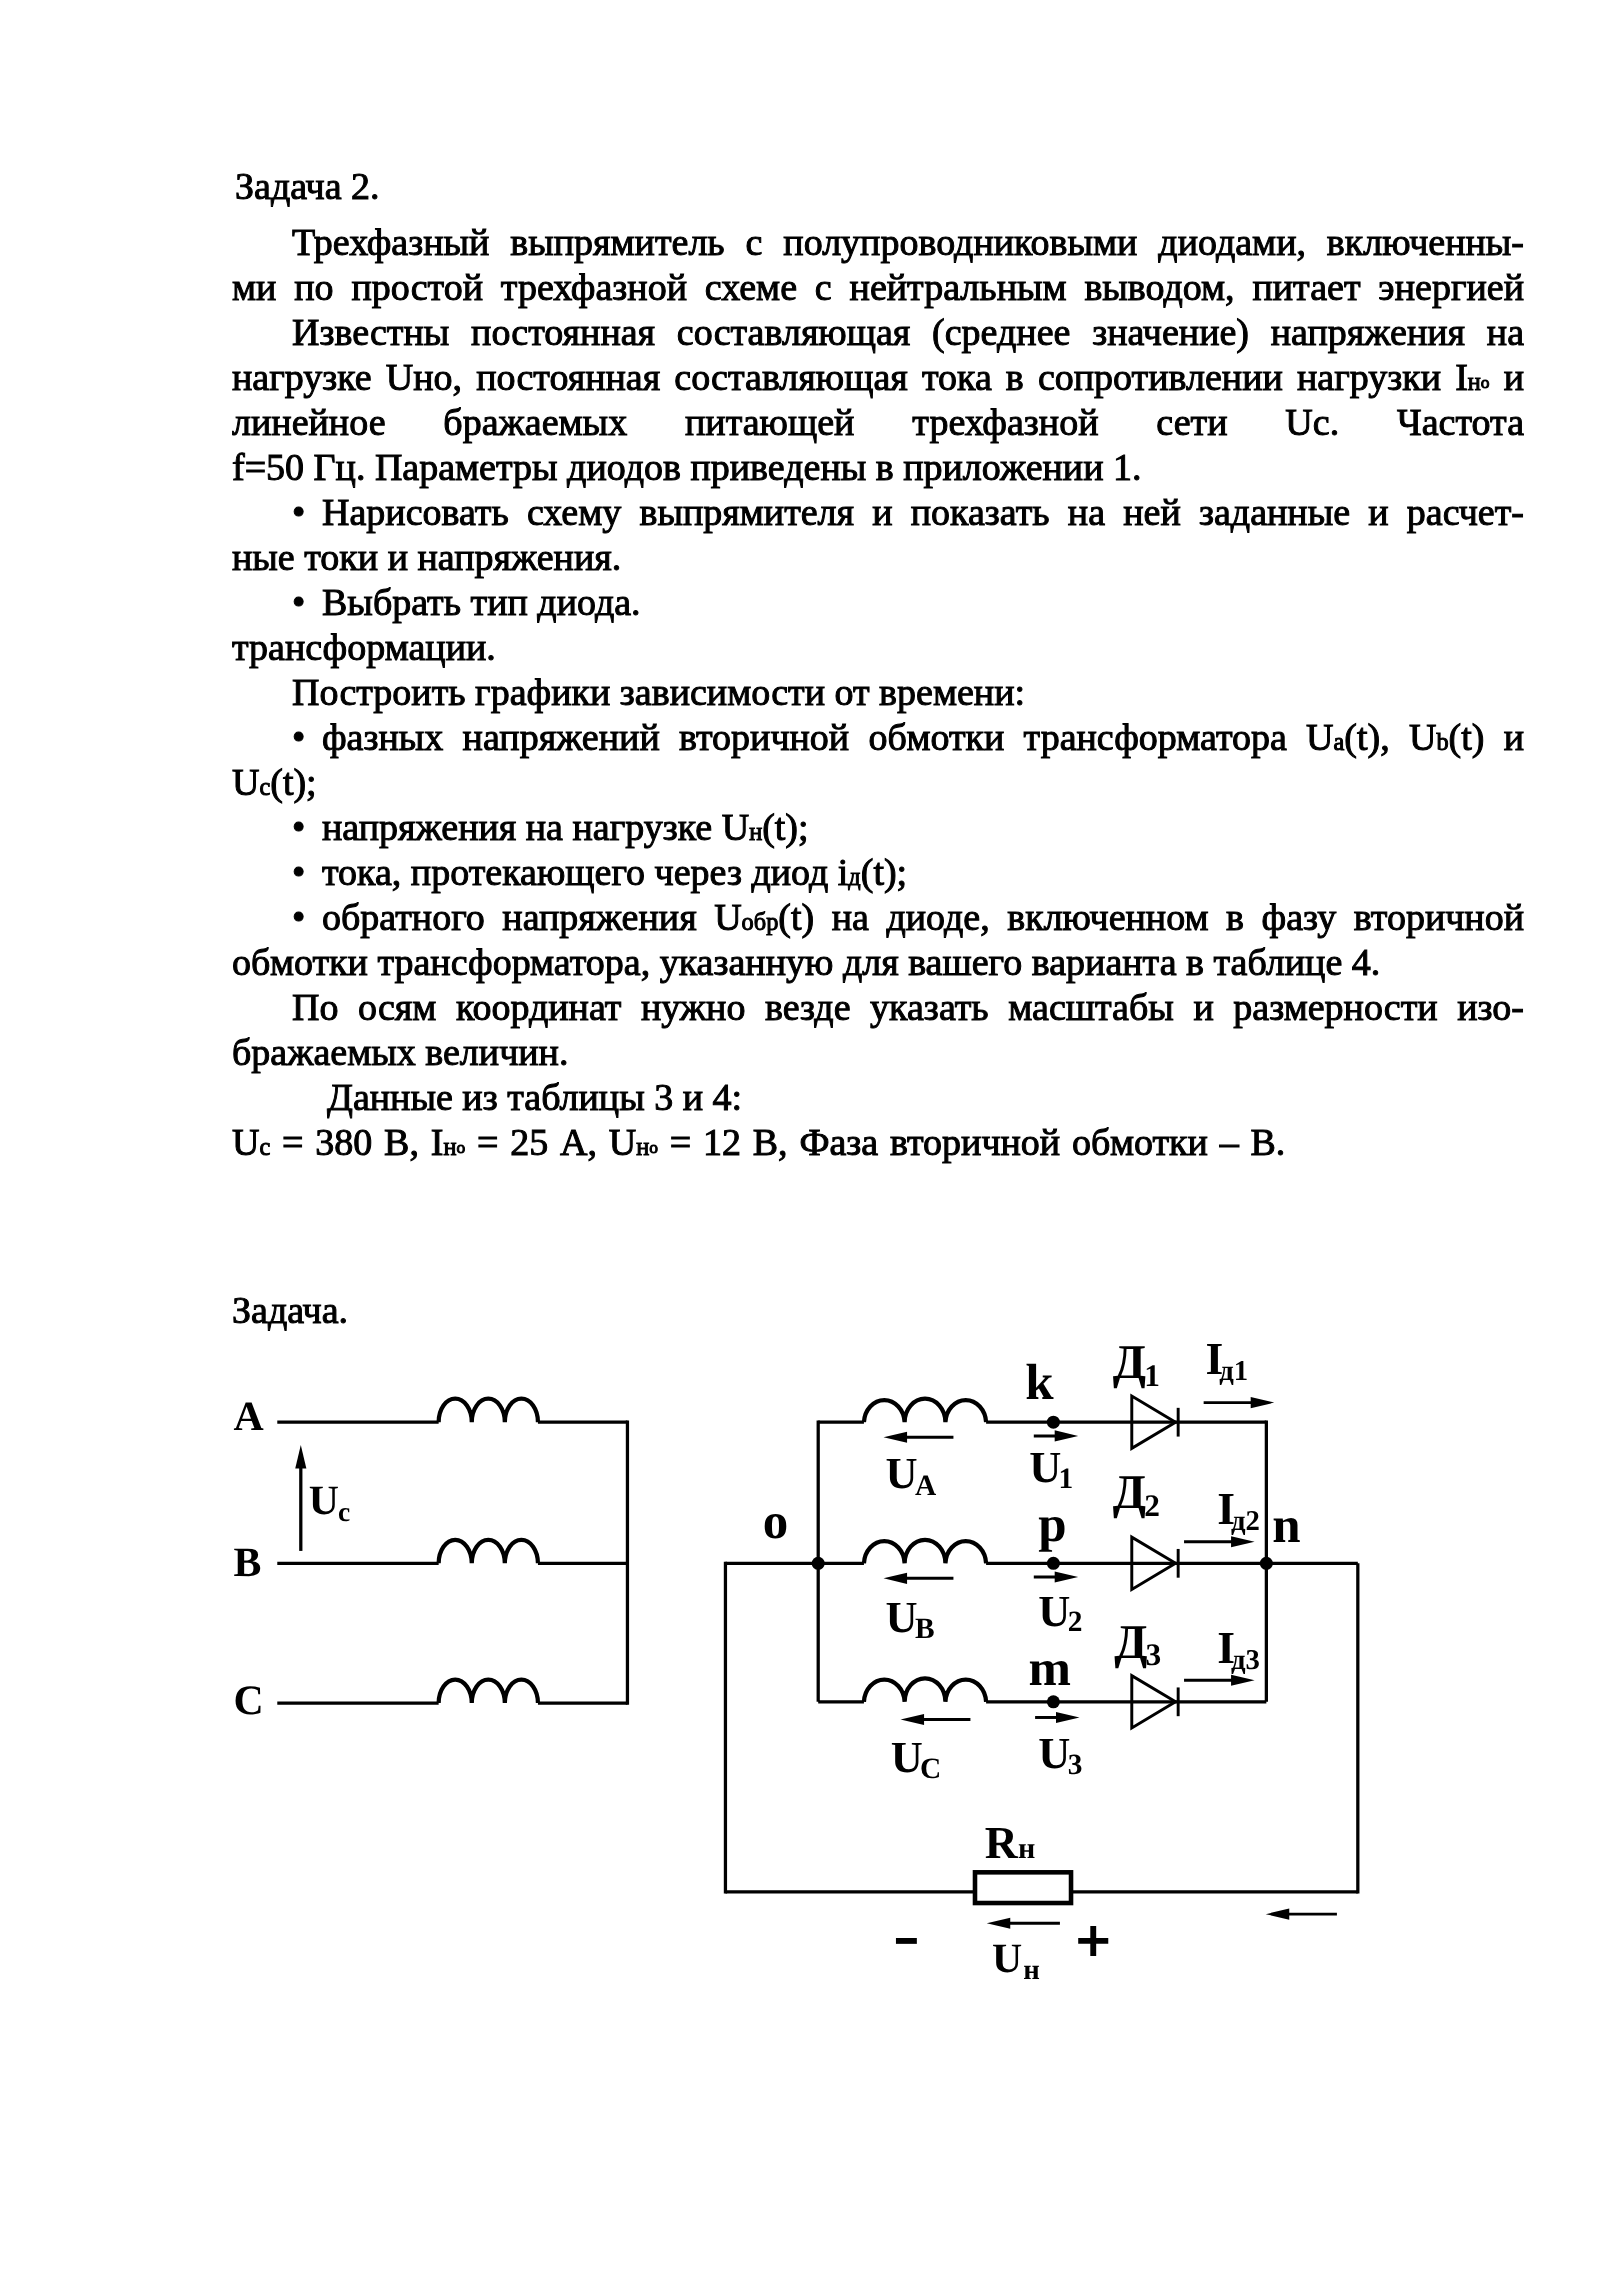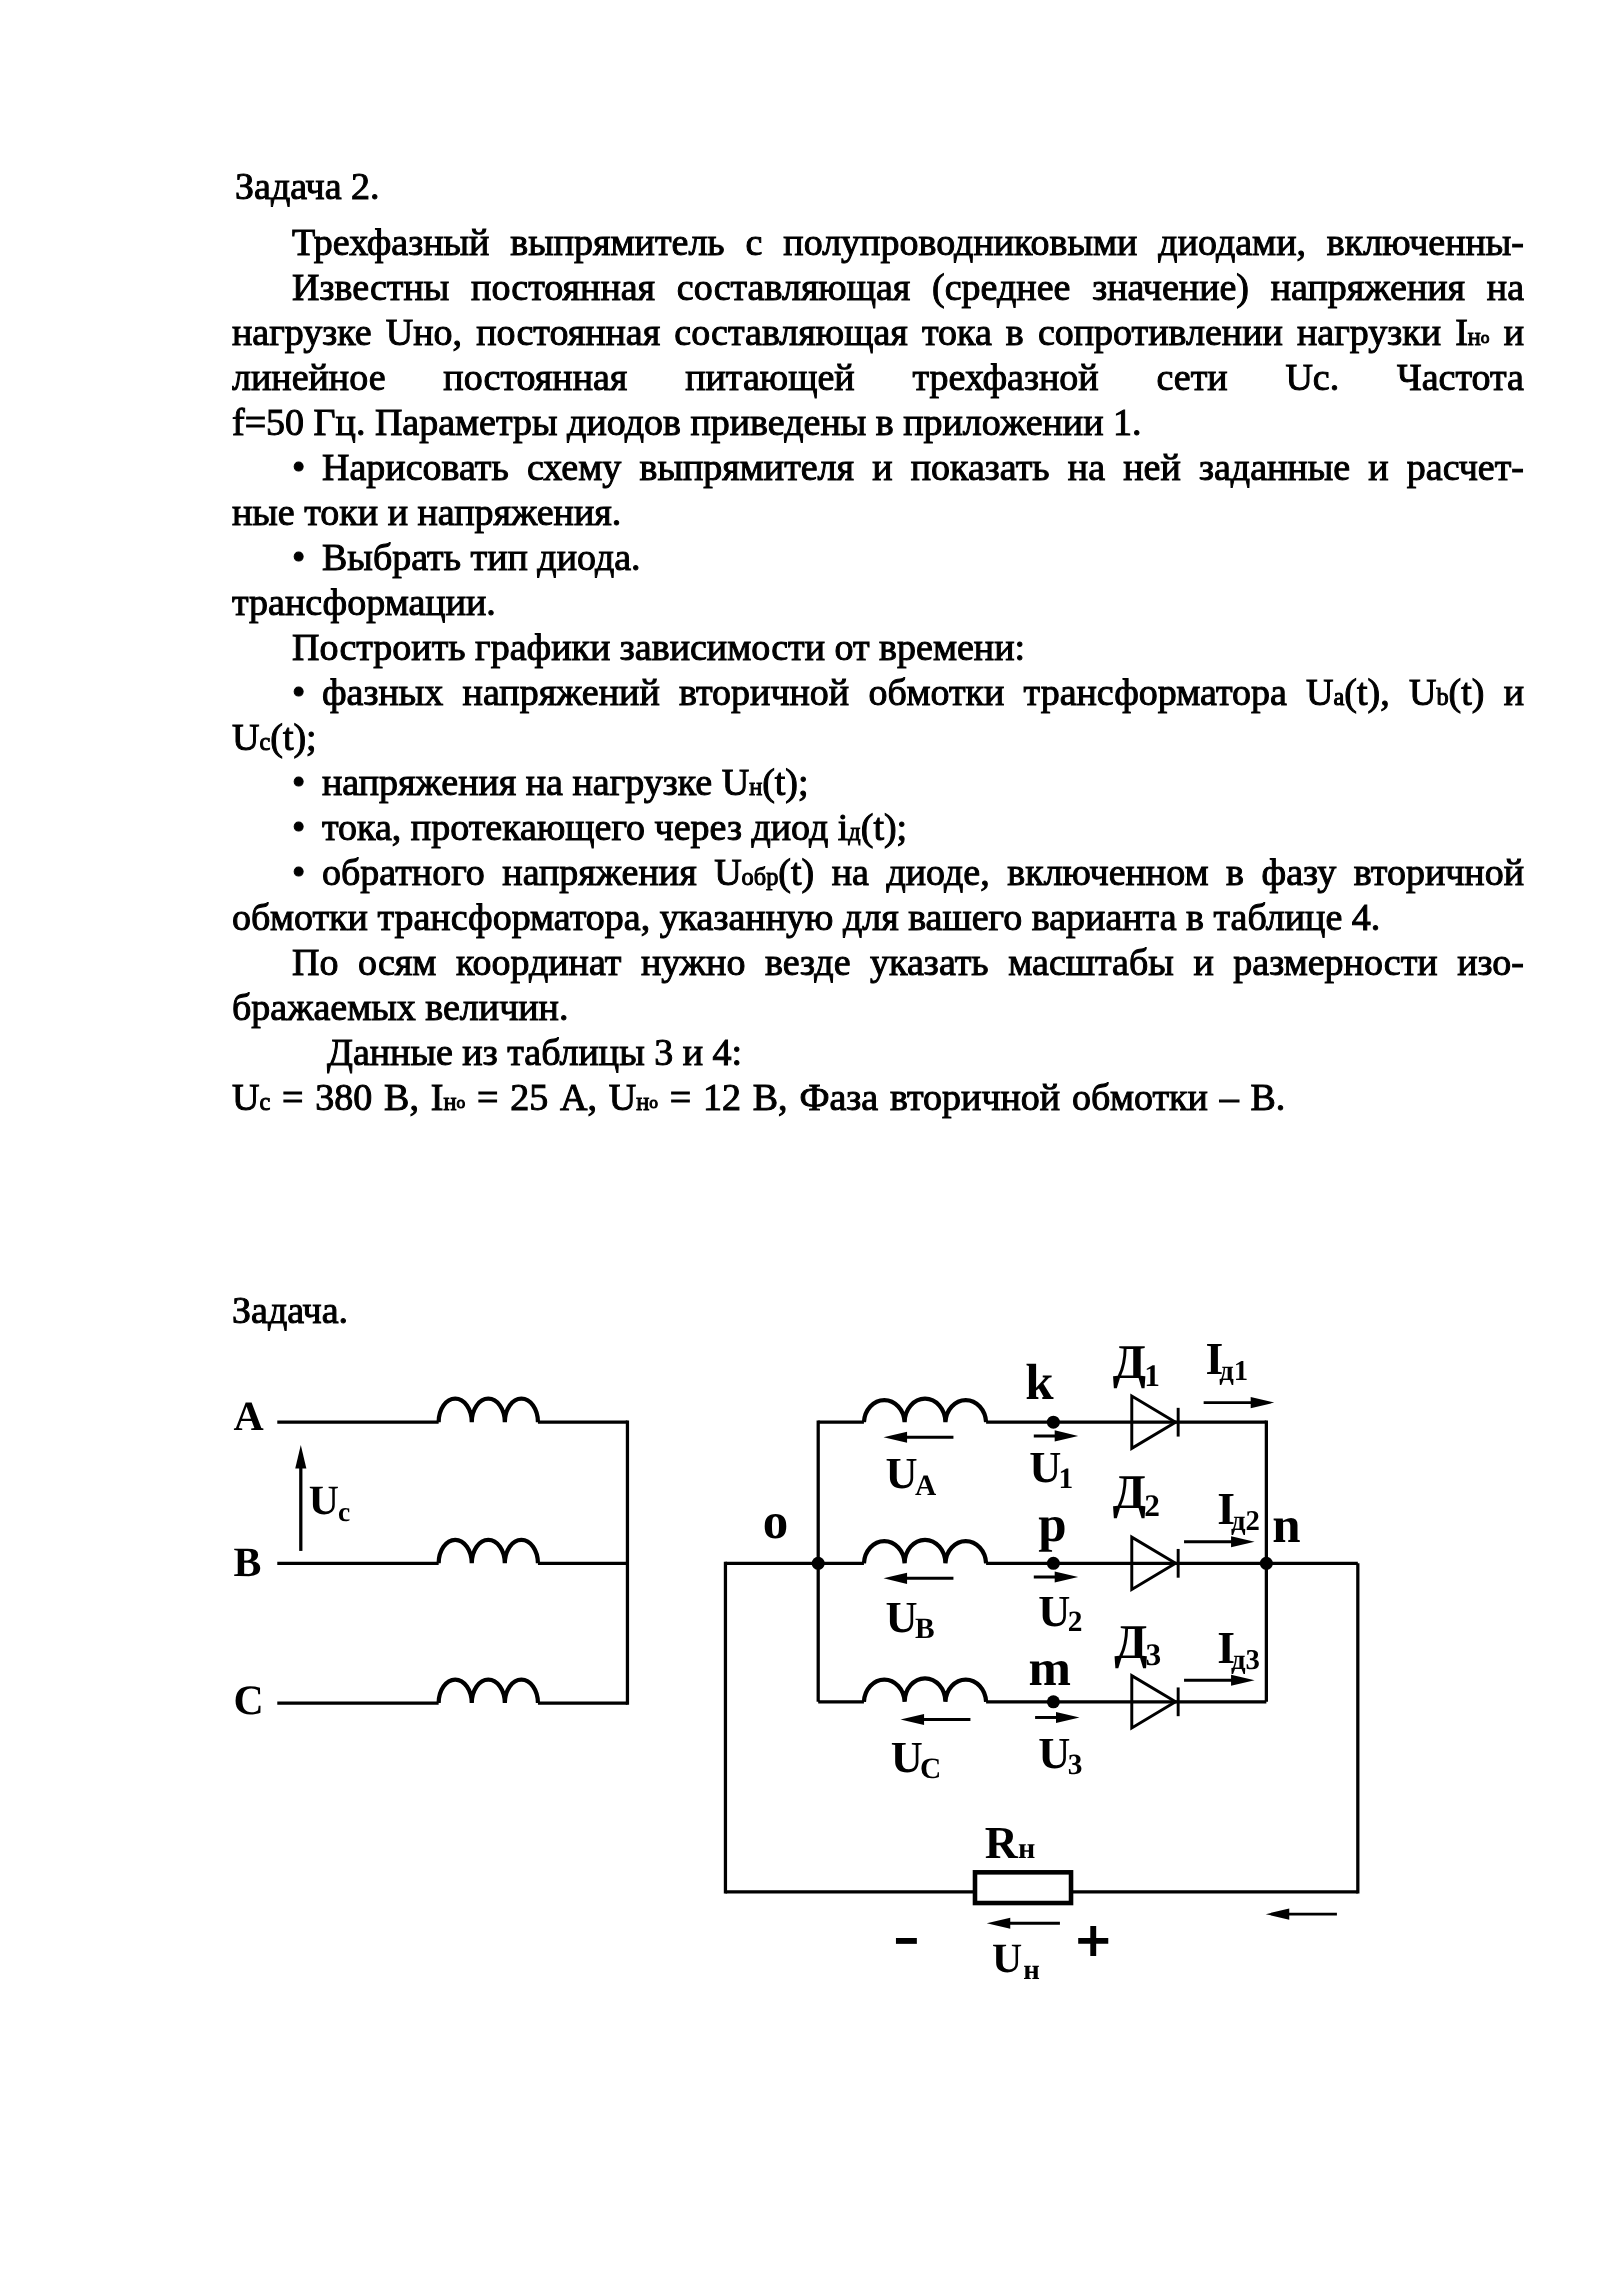--- a/index.html
+++ b/index.html
@@ -18,23 +18,24 @@
   #resh{position:absolute;left:232px;top:1288px;font-size:38px;line-height:45px;}
   svg{position:absolute;left:0;top:0;}
   svg text{font-family:"Liberation Serif", serif;font-weight:bold;}
 </style>
 </head>
 <body>
 <div id="page">
   <div id="title">Задача 2.</div>
   <div id="text">
     <div class="ln j ind">Трехфазный выпрямитель с полупроводниковыми диодами, включенны-</div>
+    <div class="ln j">ми по простой трехфазной схеме с нейтральным выводом, питает энергией</div>
     <div class="ln j ind">Известны постоянная составляющая (среднее значение) напряжения на</div>
     <div class="ln j">нагрузке Uно, постоянная составляющая тока в сопротивлении нагрузки I<sub>н</sub><sub class="o2">о</sub> и</div>
-    <div class="ln j">линейное постоянная питающей трехфазной сети Uс. Частота</div>
+    <div class="ln j">линейное бражаемых питающей трехфазной сети Uс. Частота</div>
     <div class="ln">f=50 Гц. Параметры диодов приведены в приложении 1.</div>
     <div class="ln j ind"><span class="bu">•</span>Нарисовать схему выпрямителя и показать на ней заданные и расчет-</div>
     <div class="ln">ные токи и напряжения.</div>
     <div class="ln ind"><span class="bu">•</span>Выбрать тип диода.</div>
     <div class="ln">трансформации.</div>
     <div class="ln ind">Построить графики зависимости от времени:</div>
     <div class="ln j ind"><span class="bu">•</span>фазных напряжений вторичной обмотки трансформатора U<sub>a</sub>(t), U<sub>b</sub>(t) и</div>
     <div class="ln">U<sub>с</sub>(t);</div>
     <div class="ln ind"><span class="bu">•</span>напряжения на нагрузке U<sub>н</sub>(t);</div>
     <div class="ln ind"><span class="bu">•</span>тока, протекающего через диод i<sub>д</sub>(t);</div>

